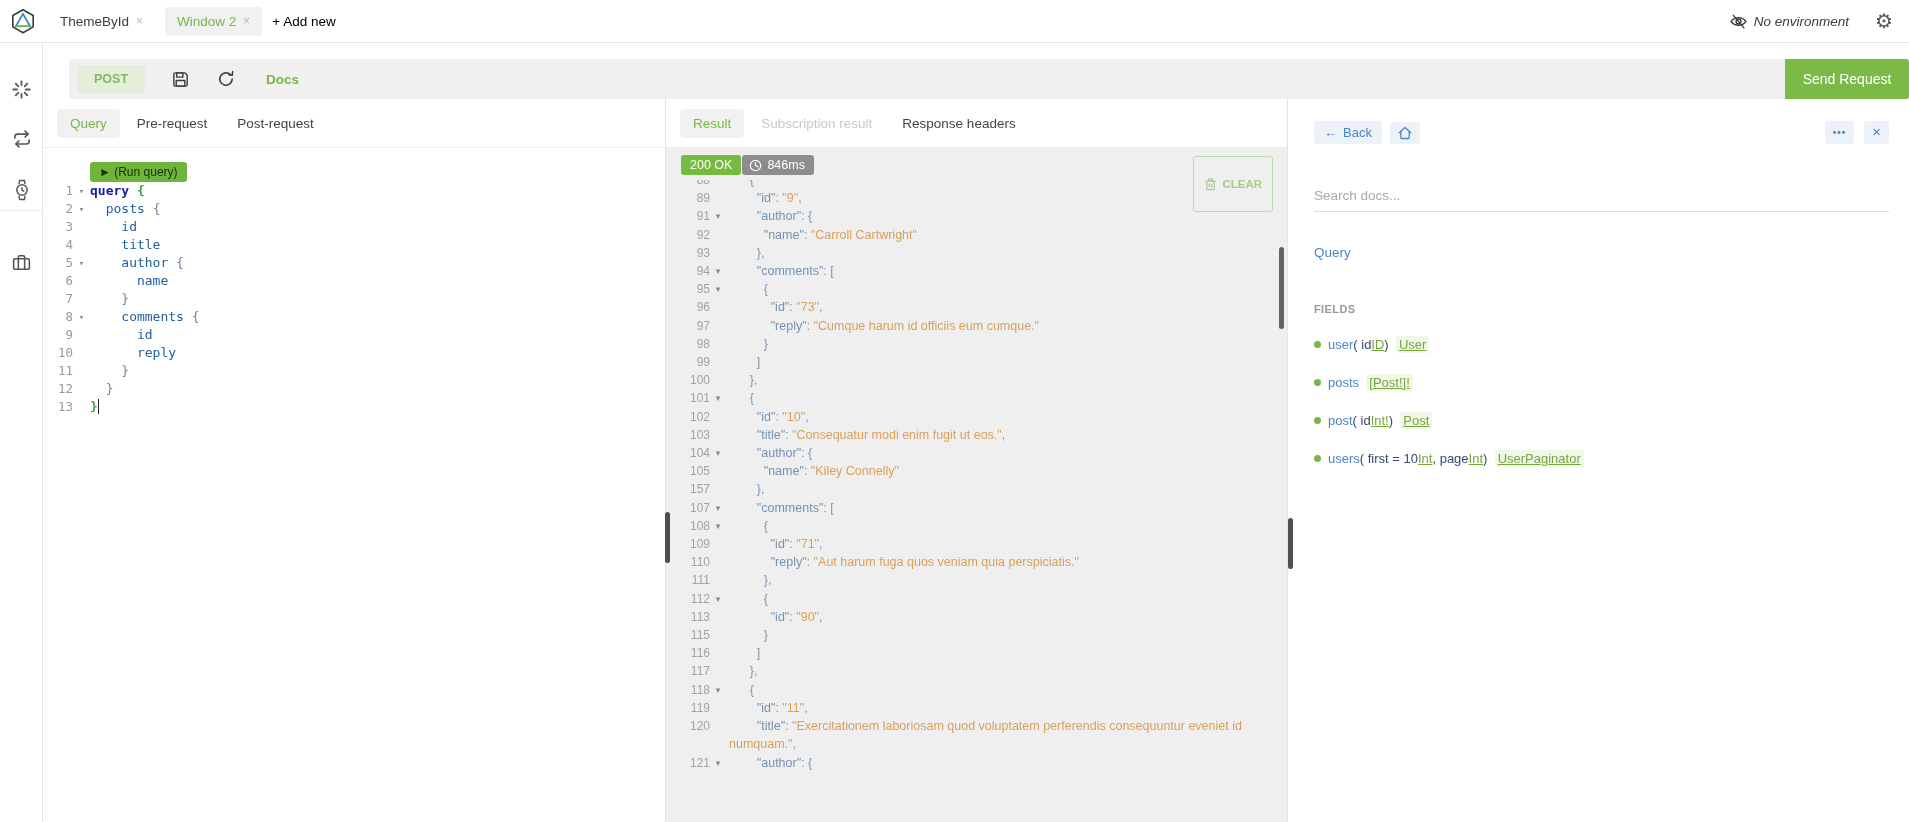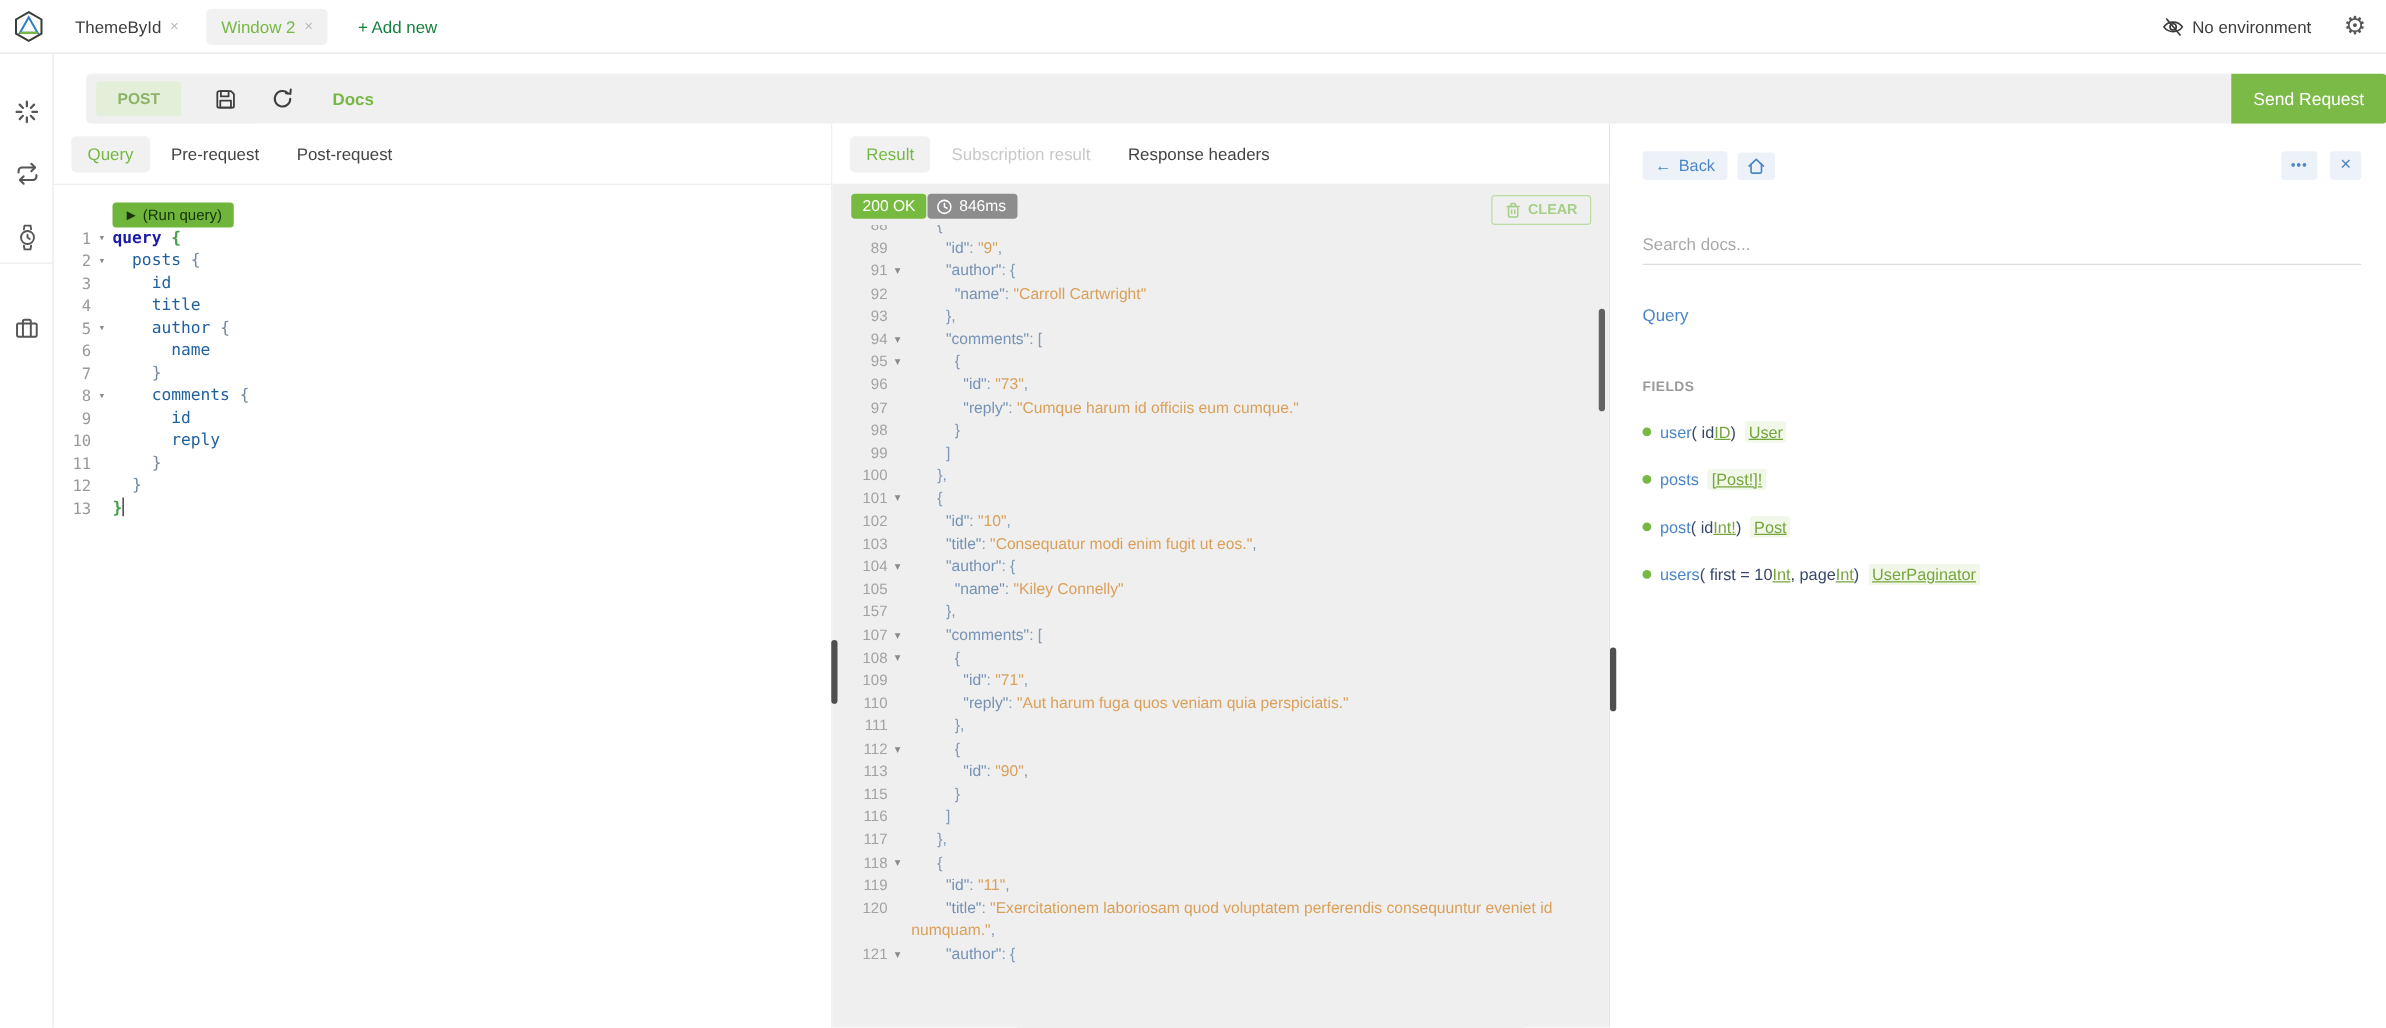--- a/index.html
+++ b/index.html
@@ -7,23 +7,23 @@
     font-family:"Liberation Sans", sans-serif; color:#3c3c3c; }
 
   
   .topbar { position:absolute; left:0; top:0; width:1909px; height:43px; background:#fff;
     border-bottom:1px solid #e7e7e7; display:flex; align-items:center; z-index:5; }
   .logo { margin:0 12px 0 10px; display:flex; align-items:center; }
   .wtab { display:flex; align-items:center; gap:7px; padding:7px 12px; border-radius:4px;
     font-size:13.5px; color:#3c3c3c; margin-right:10px; cursor:default; }
   .wtab .x { color:#b9b9b9; font-size:12px; }
   .wtab.active { background:#f1f1f1; color:#76b843; }
-  .addnew { font-size:13.5px; color:#15803d; margin-left:14px; }
+  .addnew { font-size:13.5px; color:#000000; }
   .topbar .spacer { flex:1; }
-  .envsel { display:flex; align-items:center; gap:6px; font-size:13.5px; color:#3c3c3c; margin-right:26px; }
+  .envsel { display:flex; align-items:center; gap:6px; font-size:13.5px; color:#3c3c3c; margin-right:26px;font-style:italic; }
   .gearbtn { margin-right:16px; color:#555; font-size:20px; line-height:1; }
 
   
   .sidebar { position:absolute; left:0; top:43px; width:43px; height:779px; background:#fff;
     border-right:1px solid #e7e7e7; }
   .sb-ic { position:absolute; left:0; width:43px; height:28px; display:flex; align-items:center;
     justify-content:center; color:#565656; }
   .sb-div { position:absolute; left:0; width:43px; border-top:1px solid #ececec; }
 
   
@@ -70,21 +70,21 @@
 
   
   .result-panel { width:624px; border-right:1px solid #e4e4e4; display:flex; flex-direction:column; background:#fff; }
   .result-body { position:relative; flex:1; background:#efefef; overflow:hidden; }
   .badges { position:absolute; left:15px; top:8px; display:flex; gap:1px; align-items:center; }
   .badge-status { background:#76bb3f; color:#fff; font-size:12.5px; padding:3px 9px; border-radius:3px; }
   .badge-time { background:#8d8d8d; color:#fff; font-size:12.5px; padding:3px 9px 3px 7px; border-radius:3px;
     display:flex; align-items:center; gap:5px; }
   .clear-btn { position:absolute; right:14px; top:9px; background:transparent; color:#a5cf87;
     border:1px solid #bcdca4; border-radius:3px; font-size:11.5px; font-weight:bold;
-    padding:4px 10px; display:flex; align-items:center; gap:5px; font-family:"Liberation Sans",sans-serif; }
+    padding:20px 10px; display:flex; align-items:center; gap:5px; font-family:"Liberation Sans",sans-serif; }
   .json-view { position:absolute; left:0; top:33px; right:0; bottom:0; overflow:hidden; }
   .json-inner { margin-top:-9px; }
   .js-row { display:flex; font-family:Liberation Sans, sans-serif; font-size:12.5px; line-height:18.2px; }
   .js-row .gut { width:46px; text-align:right; color:#a2a2a2; font-size:12px; padding-right:2px; flex:none; }
   .js-row .fold { width:12px; text-align:center; color:#8a8a8a; font-size:9px; flex:none; }
   .js-row pre { margin:0; font:inherit; white-space:pre-wrap; word-wrap:break-word; width:552px; padding-left:5px; }
   .t-k { color:#7592b4; }
   .t-p { color:#7f99b6; }
   .t-s { color:#daa05a; }
   .vscroll { position:absolute; right:3px; top:100px; width:5px; height:82px; background:#636363; border-radius:3px; }

